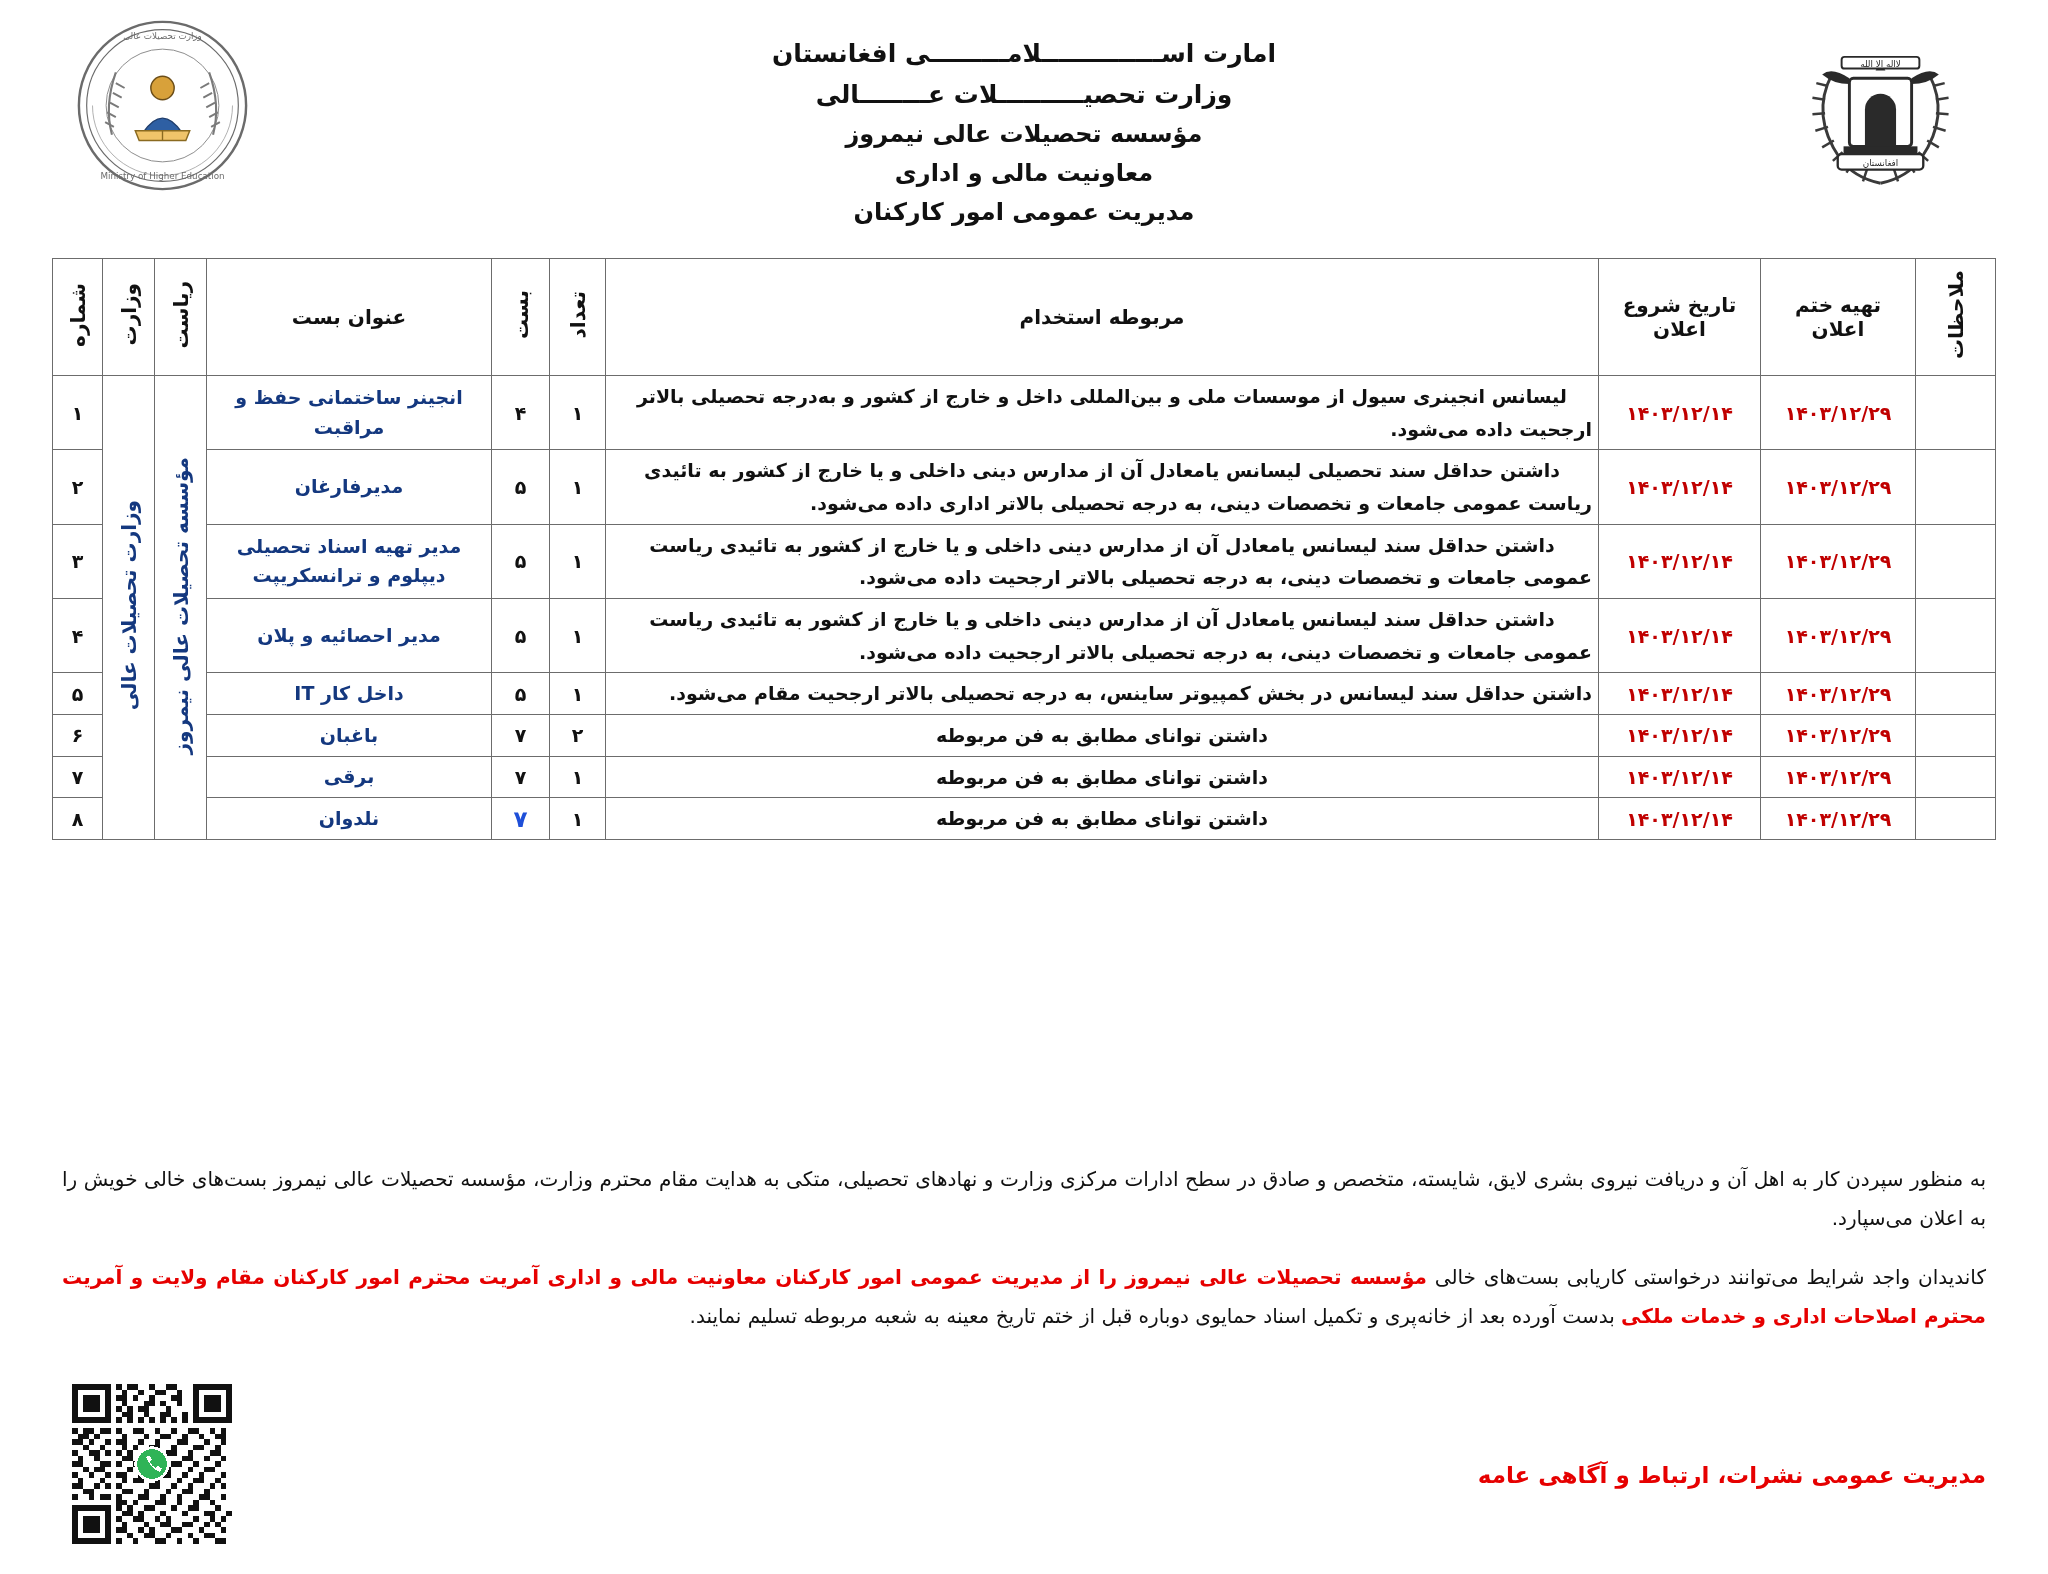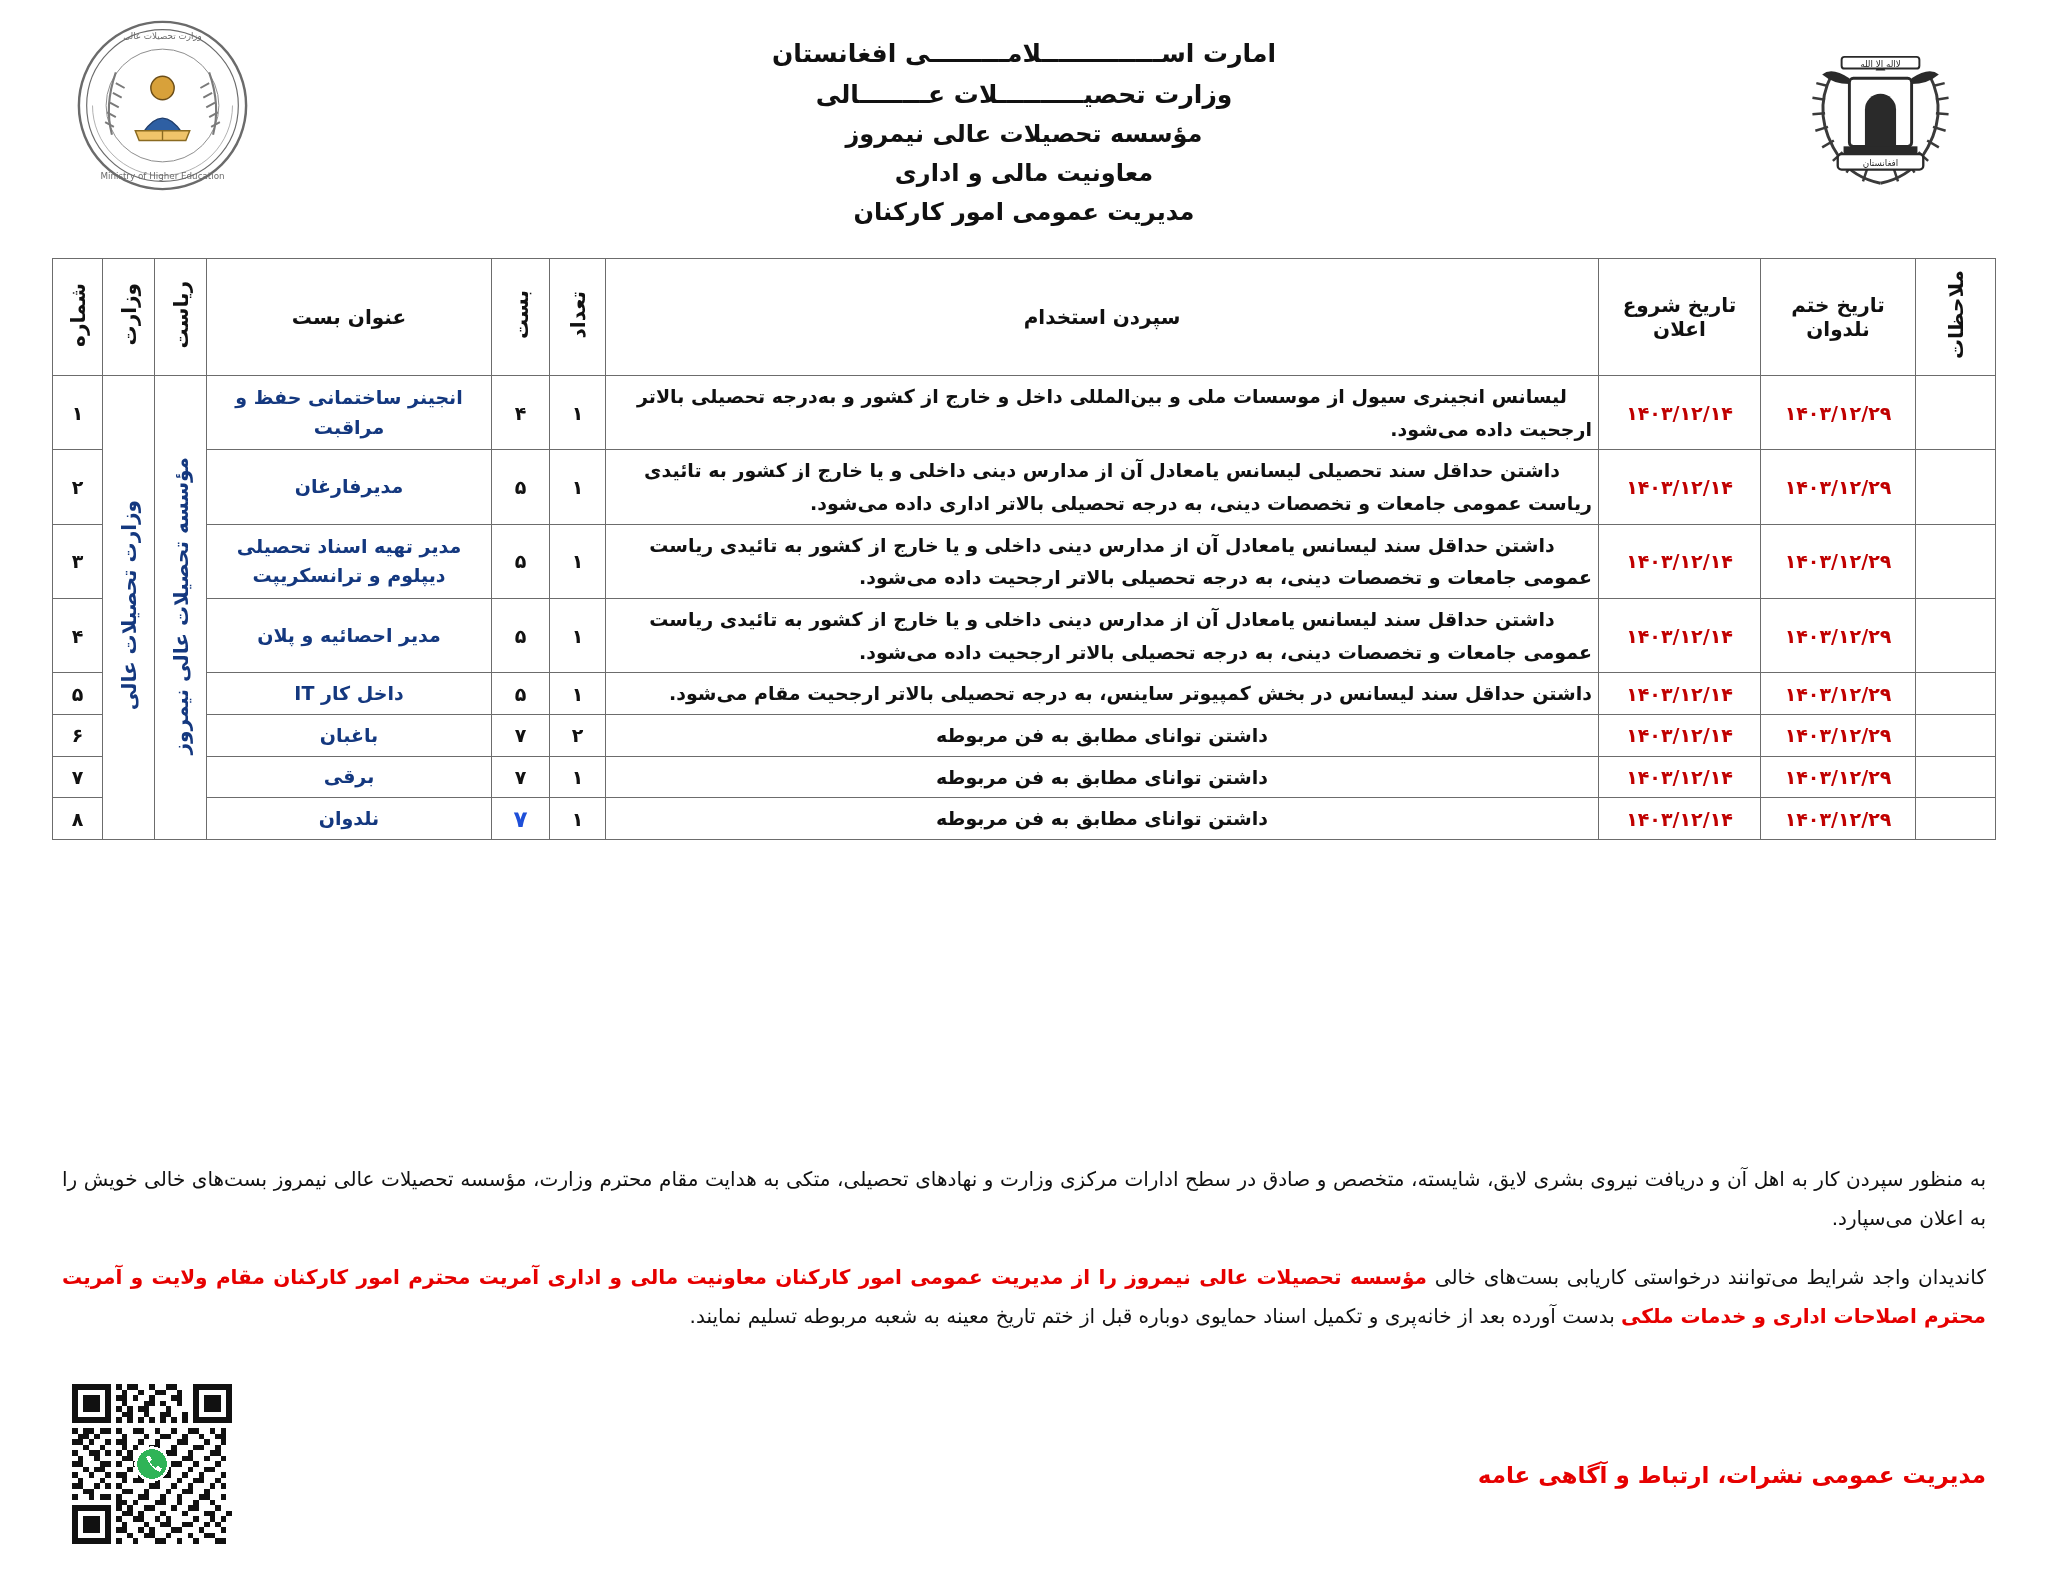--- a/index.html
+++ b/index.html
@@ -252,23 +252,23 @@
         <col class="col-count">
           <col class="col-grade">
           <col class="col-title">
         <col class="col-dept">
           <col class="col-min">
           <col class="col-no">
       </colgroup>
       <thead>
         <tr>
           <th><span class="vert">ملاحظات</span></th>
-          <th>تاریخ ختم نلدوان</th>
+          <th>تهیه ختم اعلان</th>
           <th>تاریخ شروع اعلان</th>
-          <th>سپردن استخدام</th>
+          <th>مربوطه استخدام</th>
           <th><span class="vert">تعداد</span></th>
           <th><span class="vert">بست</span></th>
           <th>عنوان بست</th>
           <th><span class="vert">ریاست</span></th>
           <th><span class="vert">وزارت</span></th>
           <th><span class="vert">شماره</span></th>
         </tr>
       </thead>
       <tbody>
 

